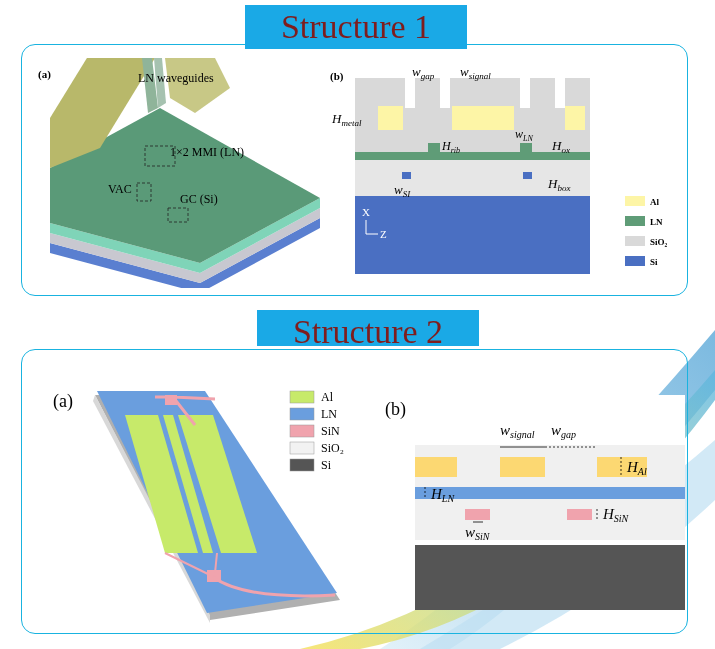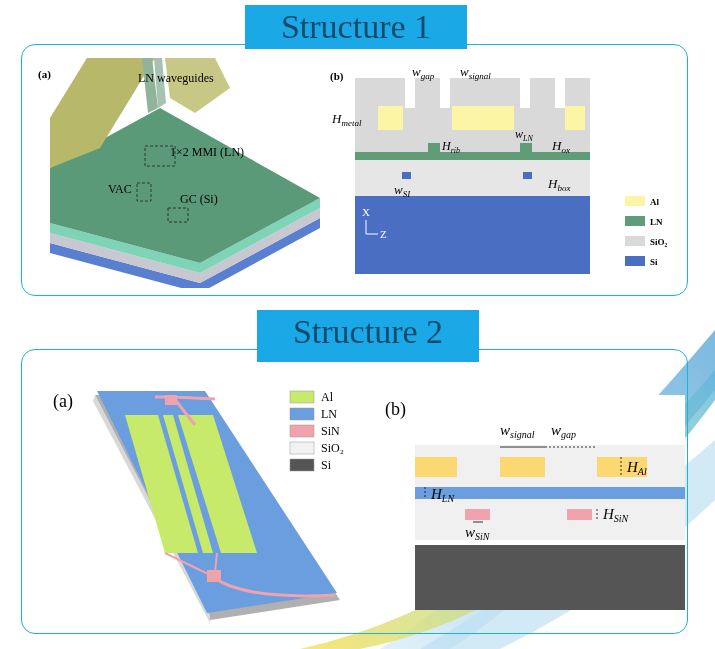--- a/index.html
+++ b/index.html
@@ -1,23 +1,23 @@
 <!DOCTYPE html>
 <html><head>
 <meta charset="utf-8">
 <style>
   html,body{margin:0;padding:0;}
   body{width:715px;height:649px;position:relative;overflow:hidden;background:#ffffff;font-family:"Liberation Serif",serif;}
   .swoosh{position:absolute;left:0;top:0;width:715px;height:649px;}
   .panel{position:absolute;border:1.5px solid #19b3e0;border-radius:14px;background:rgba(255,255,255,0.97);}
   #panel1{left:21px;top:44px;width:665px;height:250px;}
   #panel2{left:21px;top:349px;width:665px;height:283px;background:transparent;}
-  .title-box{position:absolute;background:#1aa9e6;color:#0c4a6e;font-size:34px;text-align:center;line-height:44px;font-family:"Liberation Serif",serif;}
+  .title-box{position:absolute;background:#1aa9e6;color:#7f1d1d;font-size:34px;text-align:center;line-height:44px;font-family:"Liberation Serif",serif;}
   #title1{left:245px;top:5px;width:222px;height:44px;}
-  #title2{left:257px;top:310px;width:222px;height:52px;}
+  #title2{left:257px;top:310px;width:222px;height:36px;}
   svg text{font-family:"Liberation Serif",serif;}
   .abs{position:absolute;}
 </style>
 </head>
 <body>
 
 <svg class="swoosh" viewBox="0 0 715 649">
   <defs>
     <linearGradient id="sw1" x1="0" y1="1" x2="1" y2="0">
       <stop offset="0" stop-color="#f6e36a" stop-opacity="0.9"></stop>

